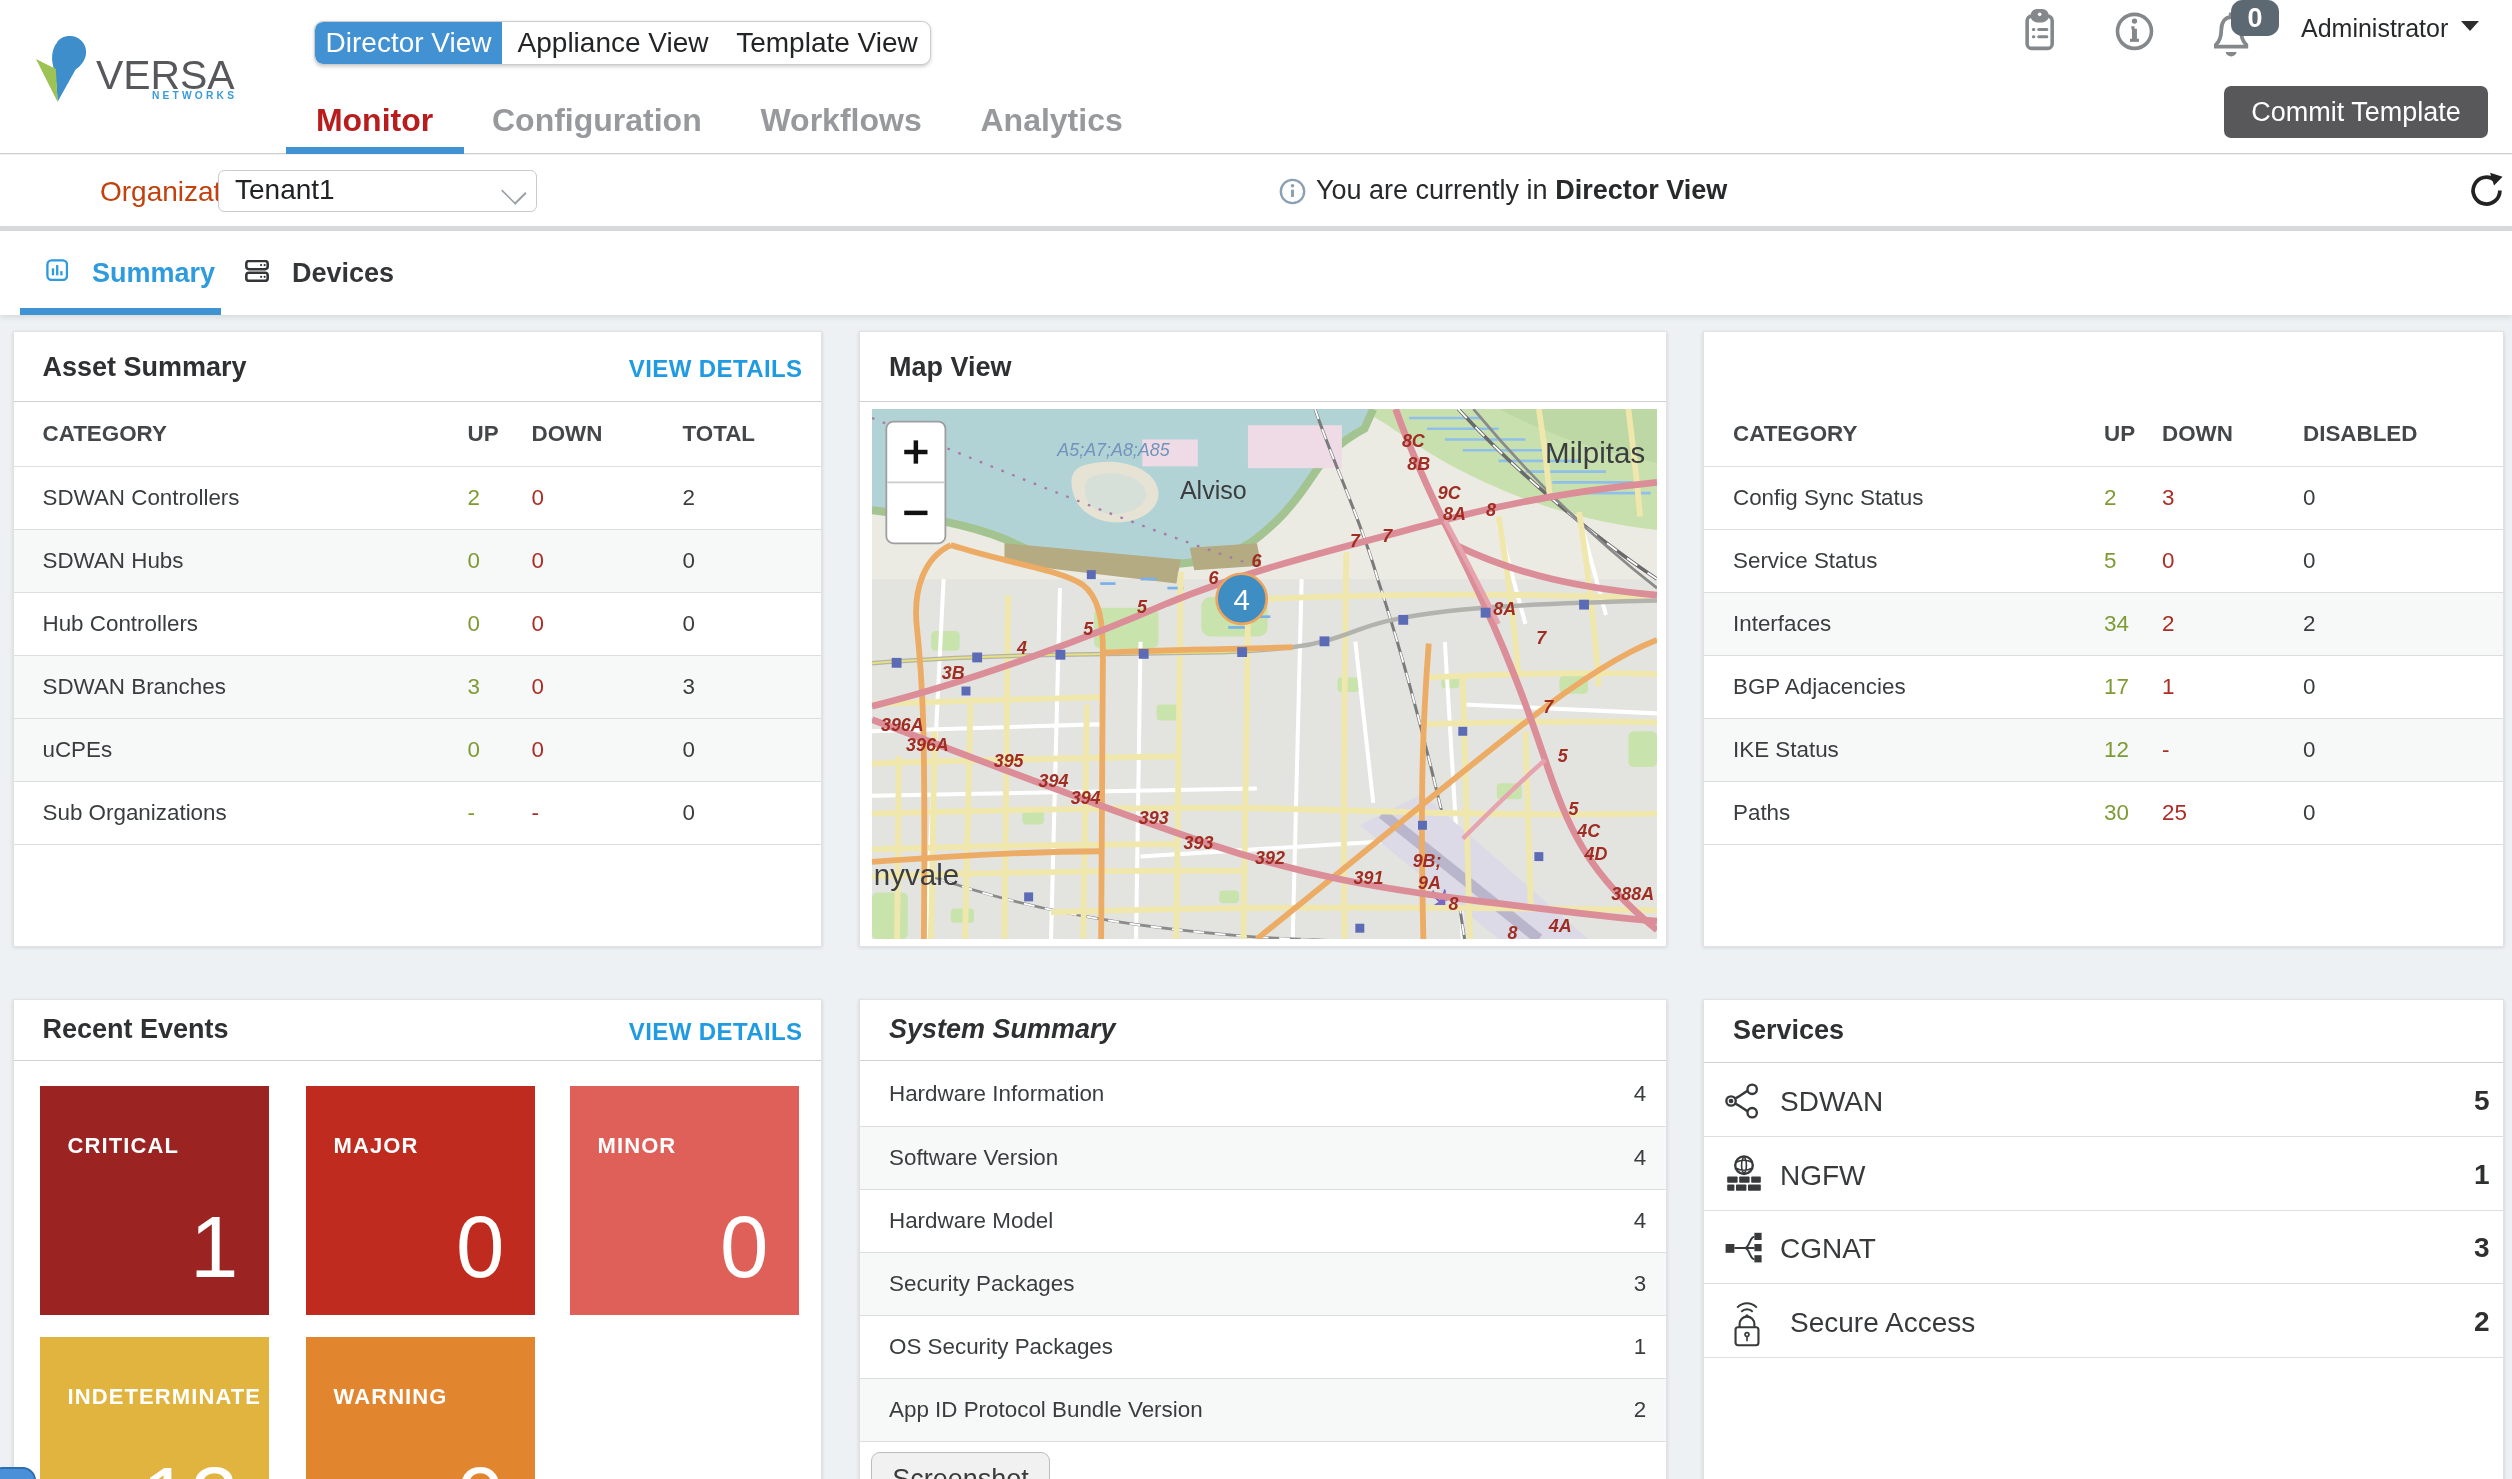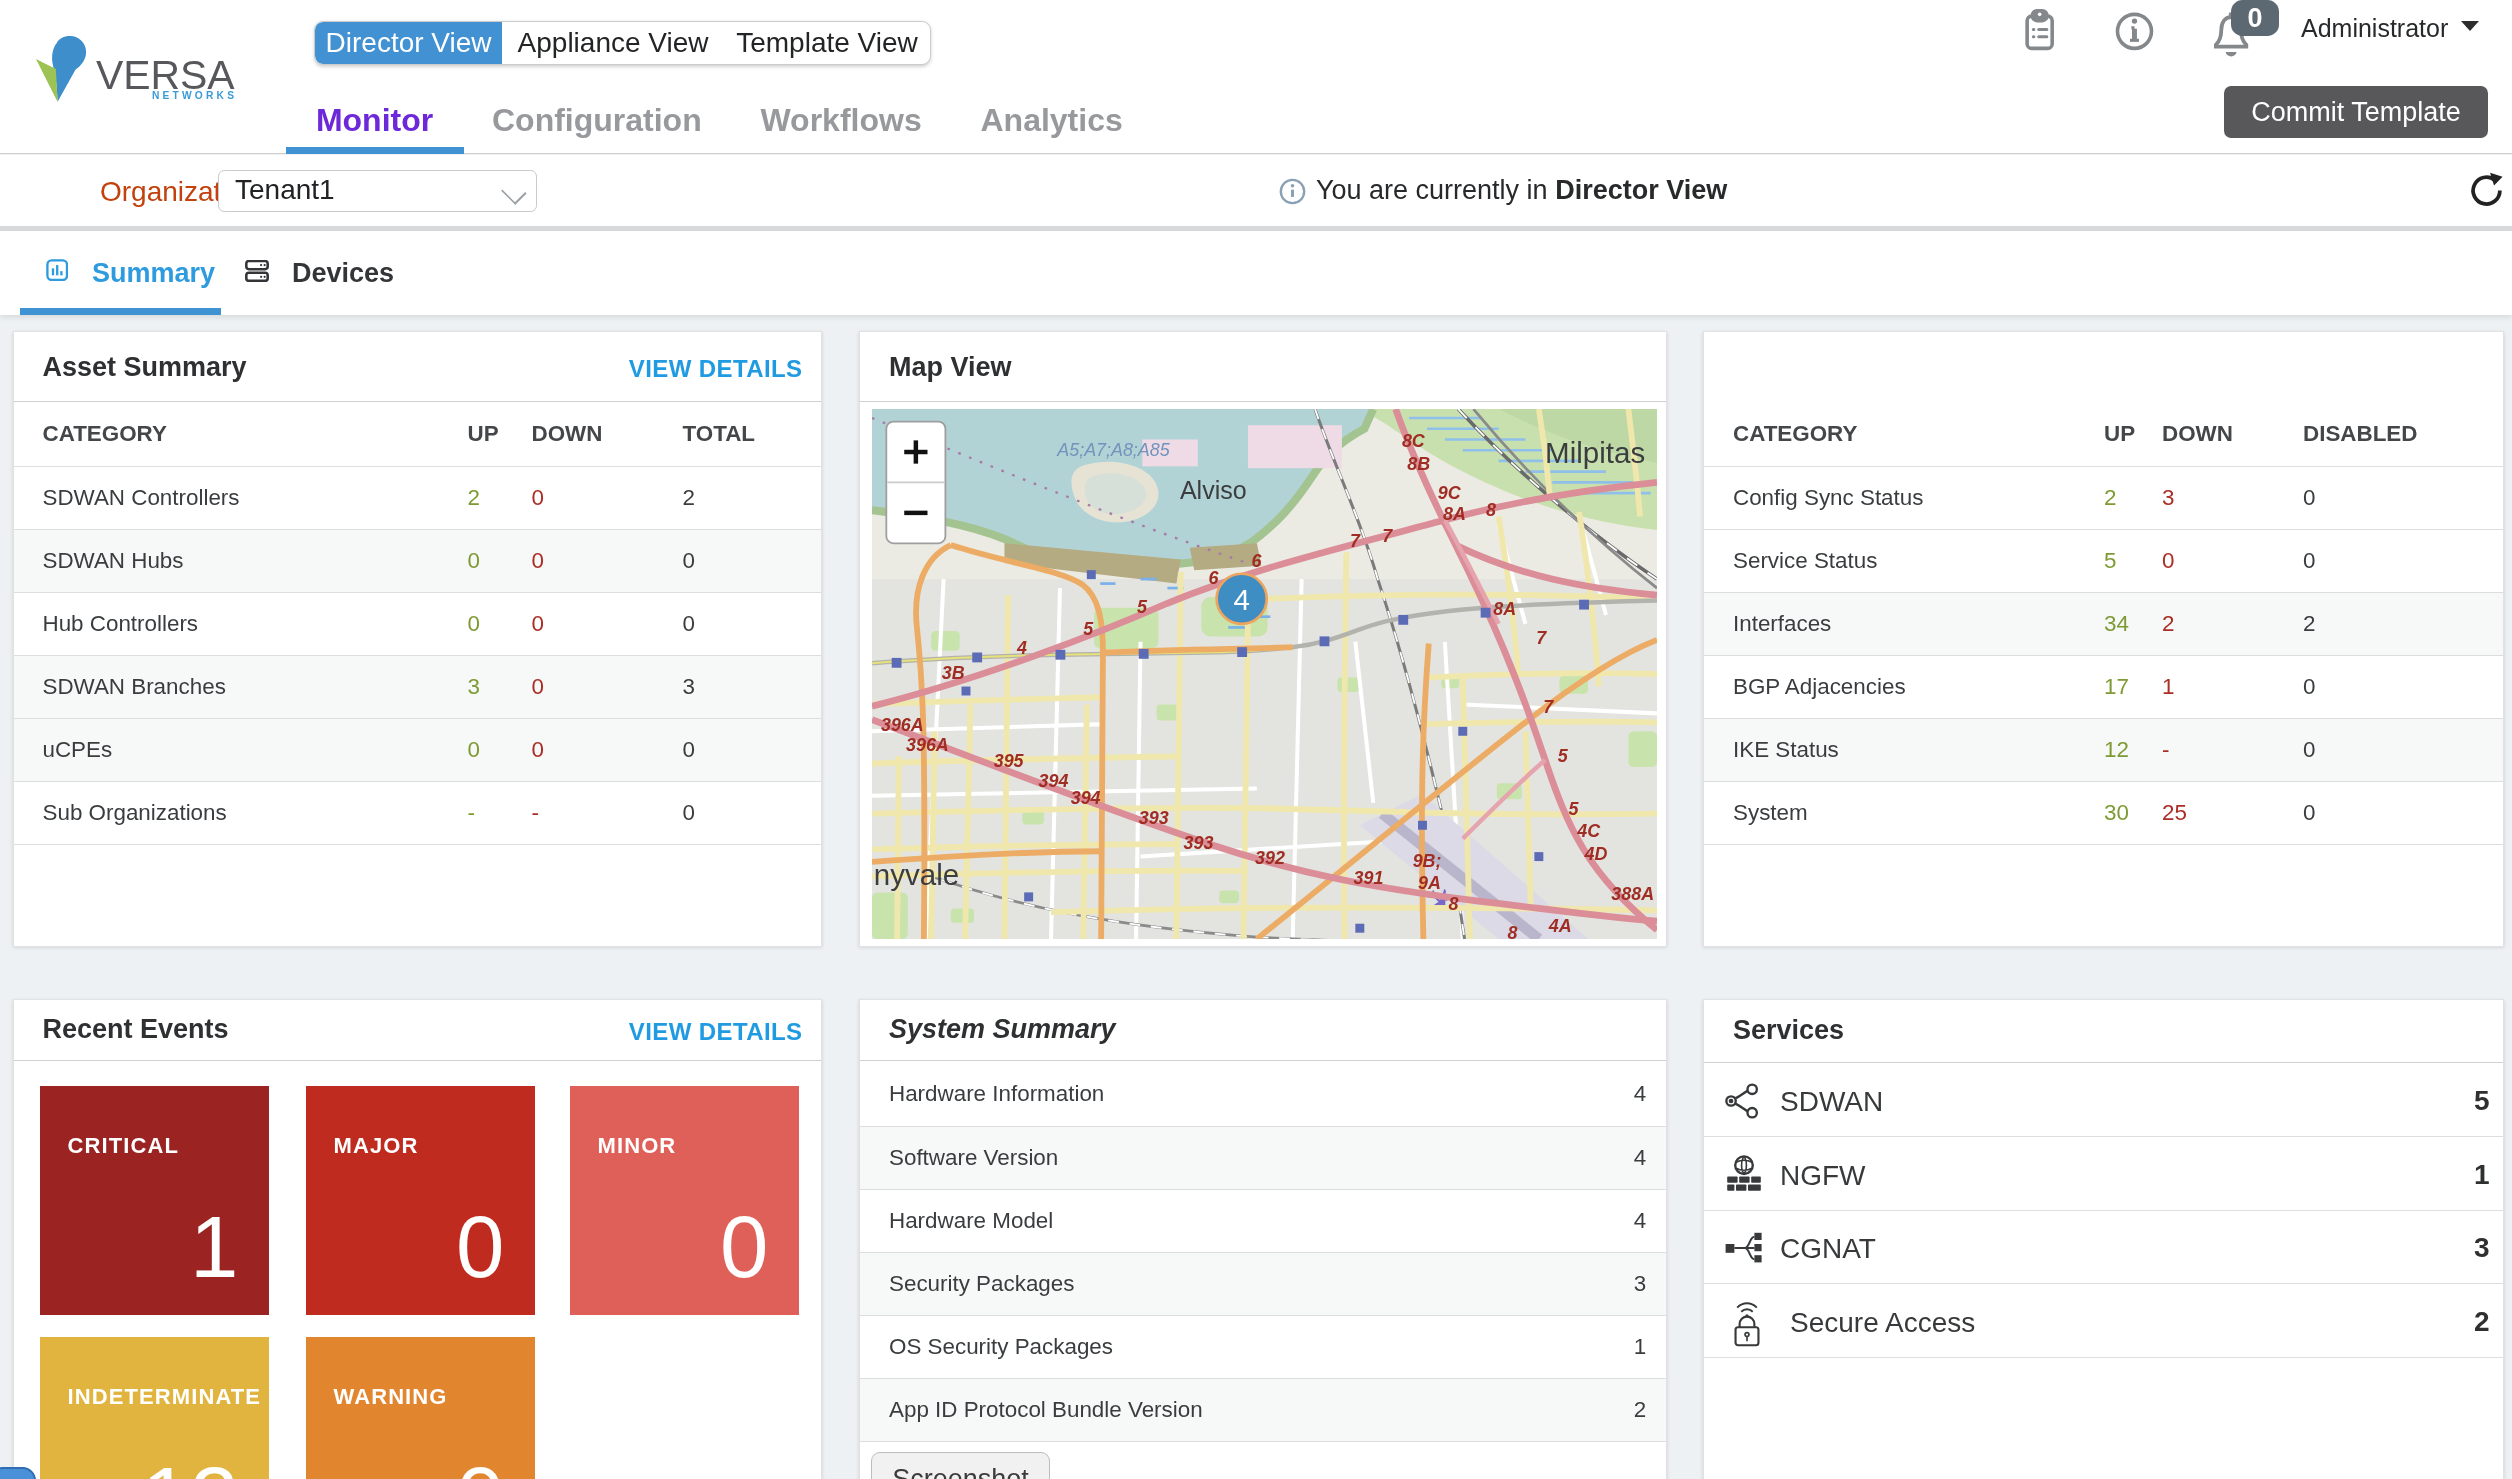--- a/index.html
+++ b/index.html
@@ -10,21 +10,21 @@
 
 .seg { position:absolute; left:314px; top:20.6px; width:617px; height:44px; background:#fff; border:0.9px solid #cbcbcb; border-radius:9px; box-shadow:0 1.8px 3.6px rgba(0,0,0,.18); display:flex; overflow:hidden; }
 .seg div { display:flex; align-items:center; justify-content:center; font-size:28px; color:#222426; }
 .seg .on { background:#4191d3; color:#fff; border-radius:8px 0 0 8px; }
 .seg .s1 { width:188px; }
 .seg .s2 { width:223px; }
 .seg .s3 { width:207px; }
 
 .nav { position:absolute; left:315px; top:86px; display:flex; }
 .nav .t { font-size:32px; color:#97999c; font-weight:bold; margin-right:57px; position:relative; height:68px; display:flex; align-items:center; padding:0 0.9px; }
-.nav .t.act { color:#6d28d9; }
+.nav .t.act { color:#b91c1c; }
 .nav .t.act:after { content:""; position:absolute; left:-29px; right:-30px; bottom:0; height:7.2px; background:#3f93d2; }
 
 .hicons { position:absolute; right:0; top:0; }
 .adm { position:absolute; left:2301px; top:14.3px; font-size:25px; color:#28292b; }
 .adm:after { content:""; display:inline-block; margin-left:12.5px; vertical-align:middle; margin-top:-9px; border-left:9px solid transparent; border-right:9px solid transparent; border-top:10.7px solid #2c2d2f; }
 .badge { position:absolute; left:2231px; top:0px; width:48px; height:36px; background:#5c6872; color:#fff; border-radius:11.6px; font-size:27px; font-weight:bold; text-align:center; line-height:36px; }
 .commit { position:absolute; left:2224px; top:86px; width:264px; height:52px; background:#58585a; border-radius:7.2px; color:#fff; font-size:27px; display:flex; align-items:center; justify-content:center; }
 
 .orgbar { position:absolute; left:0; top:155px; width:2512px; height:76px; background:#fff; border-bottom:5.4px solid #d7d9da; }
 .orgbar .lbl { position:absolute; left:56px; top:20.6px; font-size:28px; color:#c2410c;margin-left:44px; }
@@ -475,21 +475,21 @@
             <td class="r">1</td>
             <td>0</td>
           </tr>
     <tr class="z">
             <td>IKE Status</td>
             <td class="g">12</td>
             <td class="r">-</td>
             <td>0</td>
           </tr>
     <tr>
-            <td>System</td>
+            <td>Paths</td>
             <td class="g">30</td>
             <td class="r">25</td>
             <td>0</td>
           </tr>
   </tbody>
       </table>
   </div>
 </div>
 
 <div class="card" id="events" style="left:12.5px; top:999px; width:809px; height:555px;">

